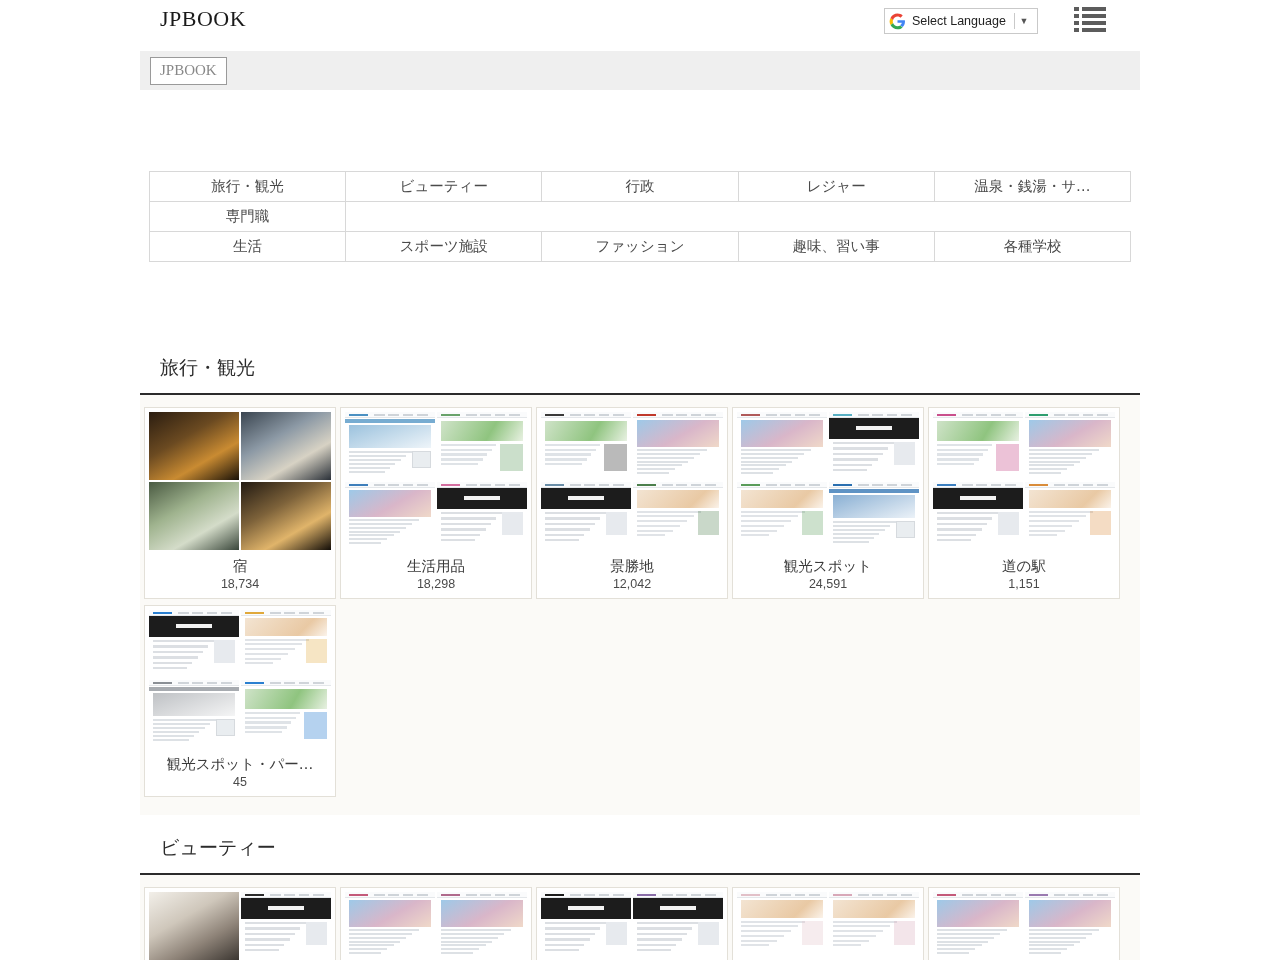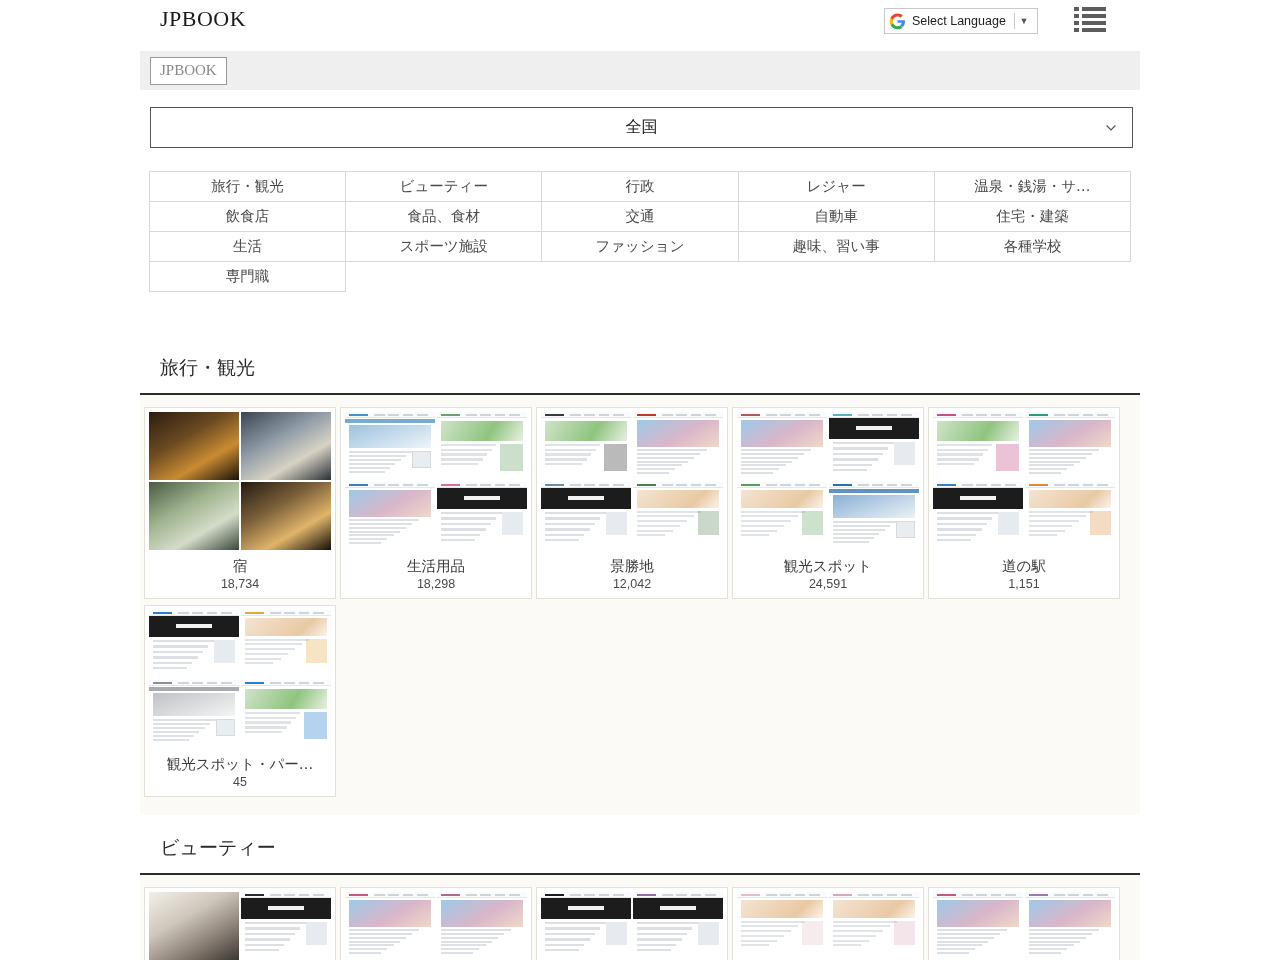--- a/index.html
+++ b/index.html
@@ -163,58 +163,43 @@
         <span class="bar" style="top:15px"></span>
       <span class="bullet" style="top:22px"></span>
         <span class="bar" style="top:22px"></span>
     </div>
   </div>
 
   <div class="crumbbar">
     <span class="crumb">JPBOOK</span>
   </div>
 
-  <div class="regionsel">
-    <span class="val">全国</span>
-    <span class="chev">
-      <svg viewBox="0 0 16 16" width="14" height="14">
-          <path d="M3 6l5 5 5-5" fill="none" stroke="#555" stroke-width="1.4"></path>
-        </svg>
-    </span>
-  </div>
 
   <table class="cattable">
     <tbody id="cat-body">
         <tr>
           <td>旅行・観光</td>
           <td>ビューティー</td>
           <td>行政</td>
           <td>レジャー</td>
           <td>温泉・銭湯・サ…</td>
         </tr>
         <tr>
-          <td>飲食店</td>
-          <td>食品、食材</td>
-          <td>交通</td>
-          <td>自動車</td>
-          <td>住宅・建築</td>
+          <td>専門職</td>
+          <td class="blank"></td>
+          <td class="blank"></td>
+          <td class="blank"></td>
+          <td class="blank"></td>
         </tr>
         <tr>
           <td>生活</td>
           <td>スポーツ施設</td>
           <td>ファッション</td>
           <td>趣味、習い事</td>
           <td>各種学校</td>
-        </tr>
-        <tr>
-          <td>専門職</td>
-          <td class="blank"></td>
-          <td class="blank"></td>
-          <td class="blank"></td>
-          <td class="blank"></td>
         </tr>
       </tbody>
   </table>
 
   <div id="sections-host">
       <div class="section" style="top: 341px;">
         <div class="sec-title">旅行・観光</div>
         <div class="sec-body">
           <div class="card">
             <div class="thumbs">

